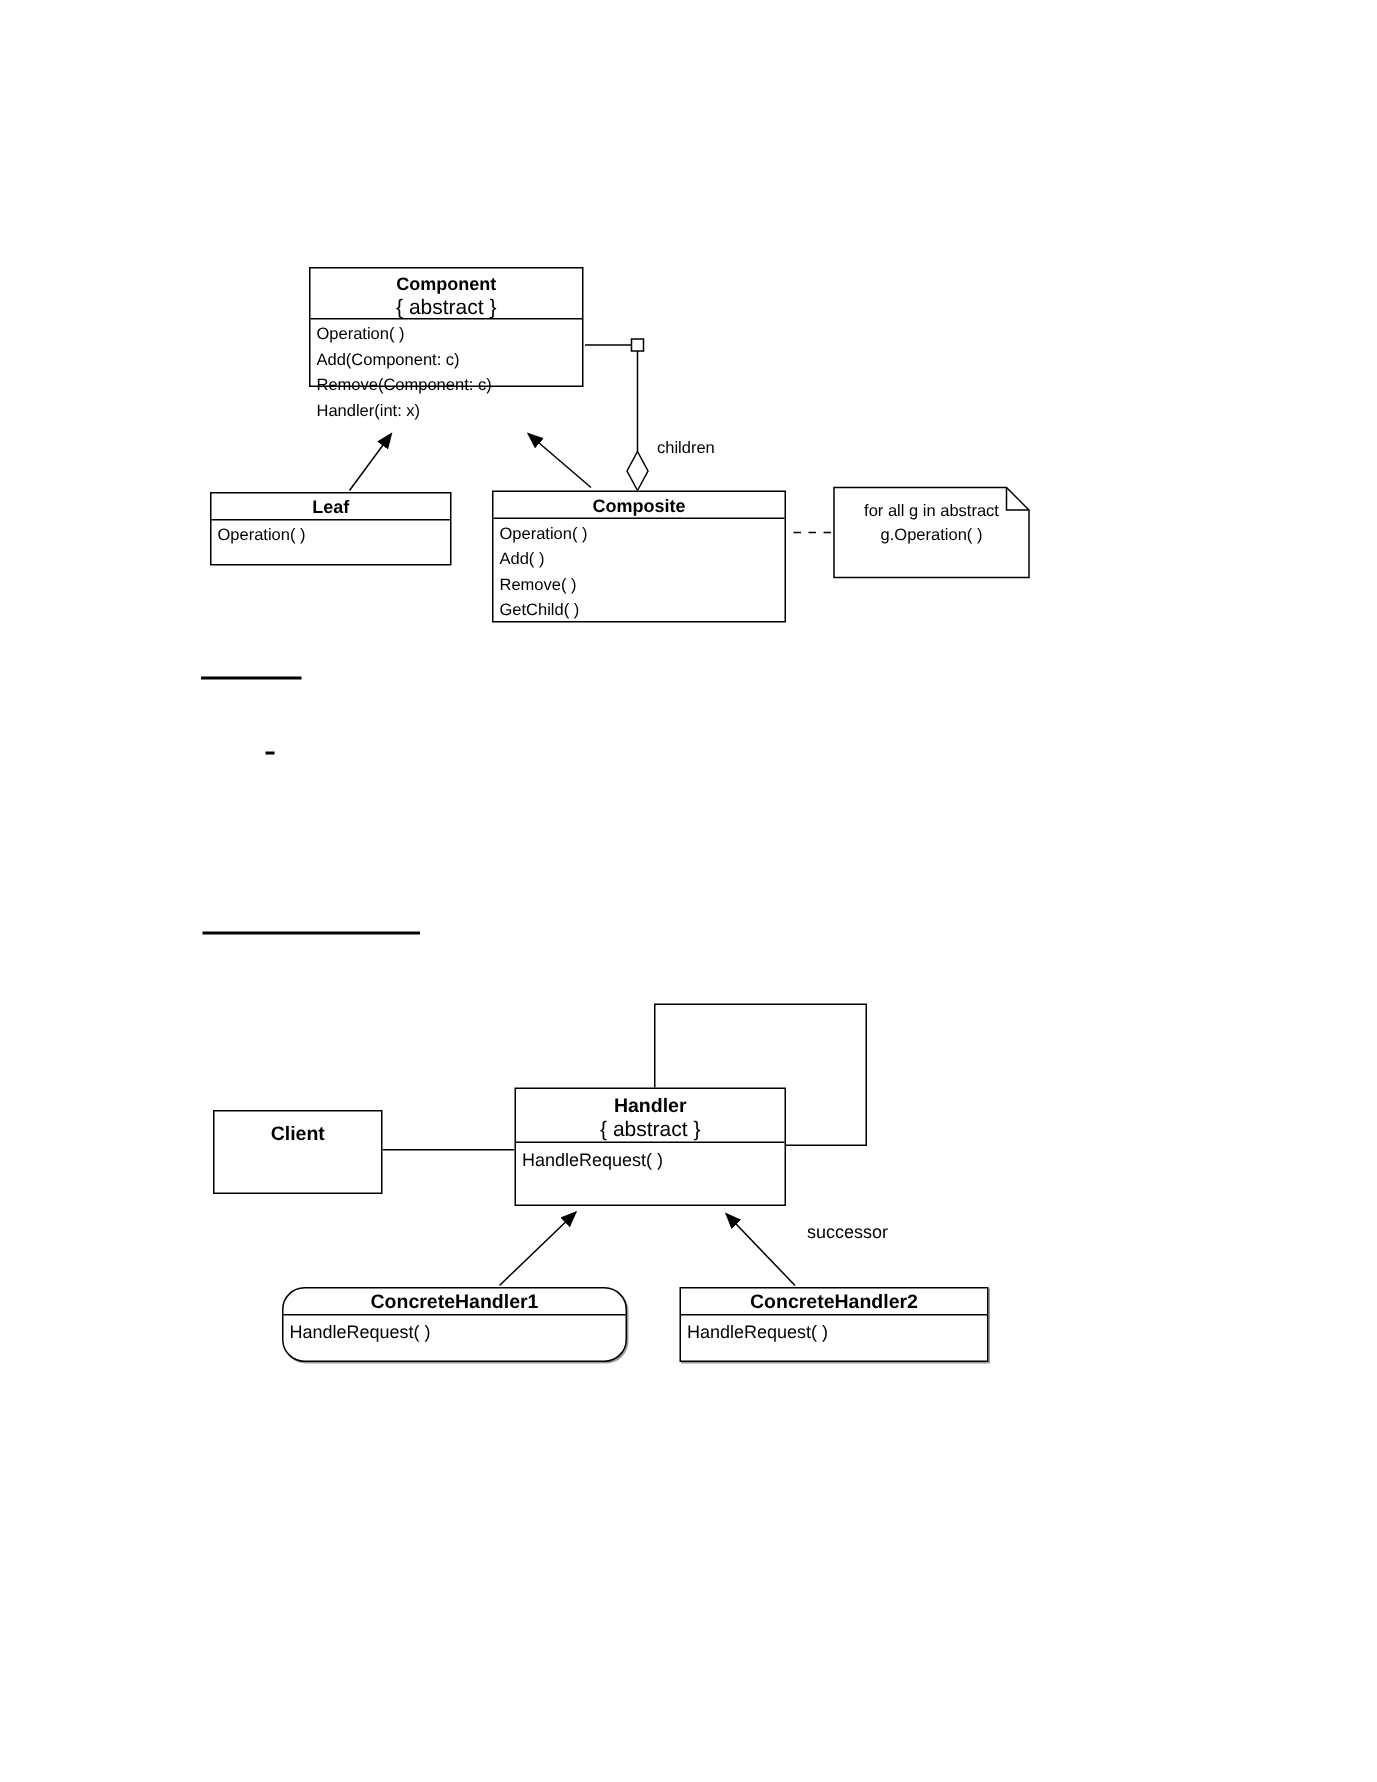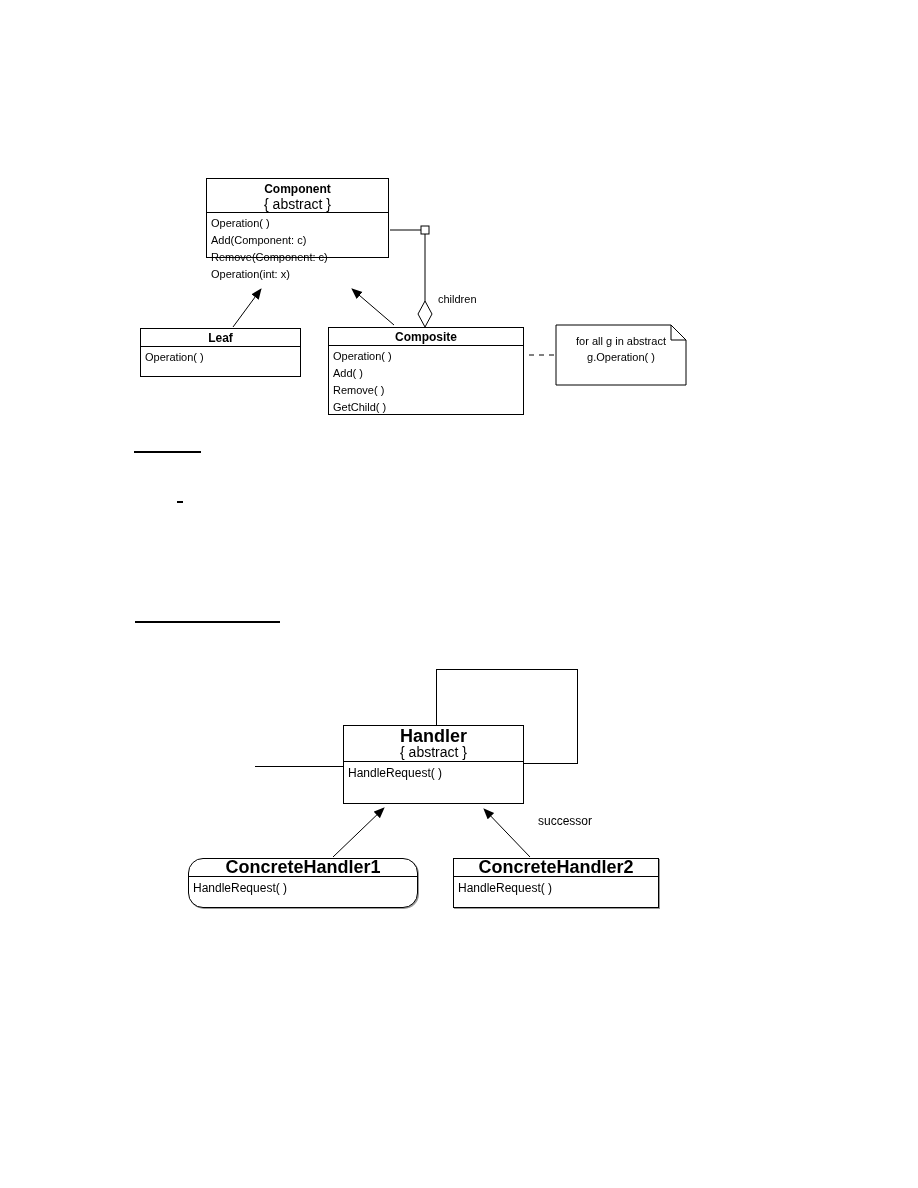--- a/index.html
+++ b/index.html
@@ -35,21 +35,21 @@
   .uml-stereotype {
     font-size: 14px;
     line-height: 15px;
   }
   .uml-methods {
     padding: 2px 0 0 4px;
     font-size: 11px;
   }
   .uml-methods .m { line-height: 17px; white-space: nowrap; }
 
-  .big .uml-title { font-size: 18px; line-height: 17px; }
+  .big .uml-title { font-size: 13px; line-height: 17px; }
   .big .uml-methods { font-size: 12px; }
   .big .uml-methods .m { line-height: 18px; }
 
   .shadowed { box-shadow: 1px 1px 0 #9a9a9a; }
 
   
   .rule { position: absolute; background: #000000; height: 2px; z-index: 0; }
 
   
   .hline { position: absolute; background: #000000; height: 1px; z-index: 0; }
@@ -111,21 +111,21 @@
 
   <div class="uml-box" style="left:206px; top:178px; width:183px; height:80px;">
     <div class="head" style="height:34px;">
       <div class="uml-title">Component</div>
       <div class="uml-stereotype">{ abstract }</div>
     </div>
     <div class="uml-methods">
       <div class="m">Operation( )</div>
       <div class="m">Add(Component: c)</div>
       <div class="m">Remove(Component: c)</div>
-      <div class="m">Operation(int: x)</div>
+      <div class="m">Handler(int: x)</div>
     </div>
   </div>
 
   <div class="uml-box" style="left:140px; top:328px; width:161px; height:49px;">
     <div class="head" style="height:18px;text-align:center;">
       <div class="uml-title" style="padding-top:1px;">Leaf</div>
     </div>
     <div class="uml-methods">
       <div class="m">Operation( )</div>
     </div>
@@ -157,20 +157,23 @@
   <div class="uml-box big" style="left:343px; top:725px; width:181px; height:79px;">
     <div class="head" style="height:36px;">
       <div class="uml-title">Handler</div>
       <div class="uml-stereotype">{ abstract }</div>
     </div>
     <div class="uml-methods">
       <div class="m">HandleRequest( )</div>
     </div>
   </div>
 
+  <div class="uml-box big" style="left:142px; top:740px; width:113px; height:56px;">
+    <div class="uml-title" style="text-align:center; padding-top:6px;">Client</div>
+  </div>
 
   <div class="edge-label" style="left:538px; top:814px; font-size:12px;">successor</div>
 
   <div class="uml-box big shadowed" style="left:188px; top:858px; width:230px; height:50px;border-radius:15px;">
     <div class="head" style="height:18px;">
       <div class="uml-title" style="padding-top:0;">ConcreteHandler1</div>
     </div>
     <div class="uml-methods">
       <div class="m">HandleRequest( )</div>
     </div>

